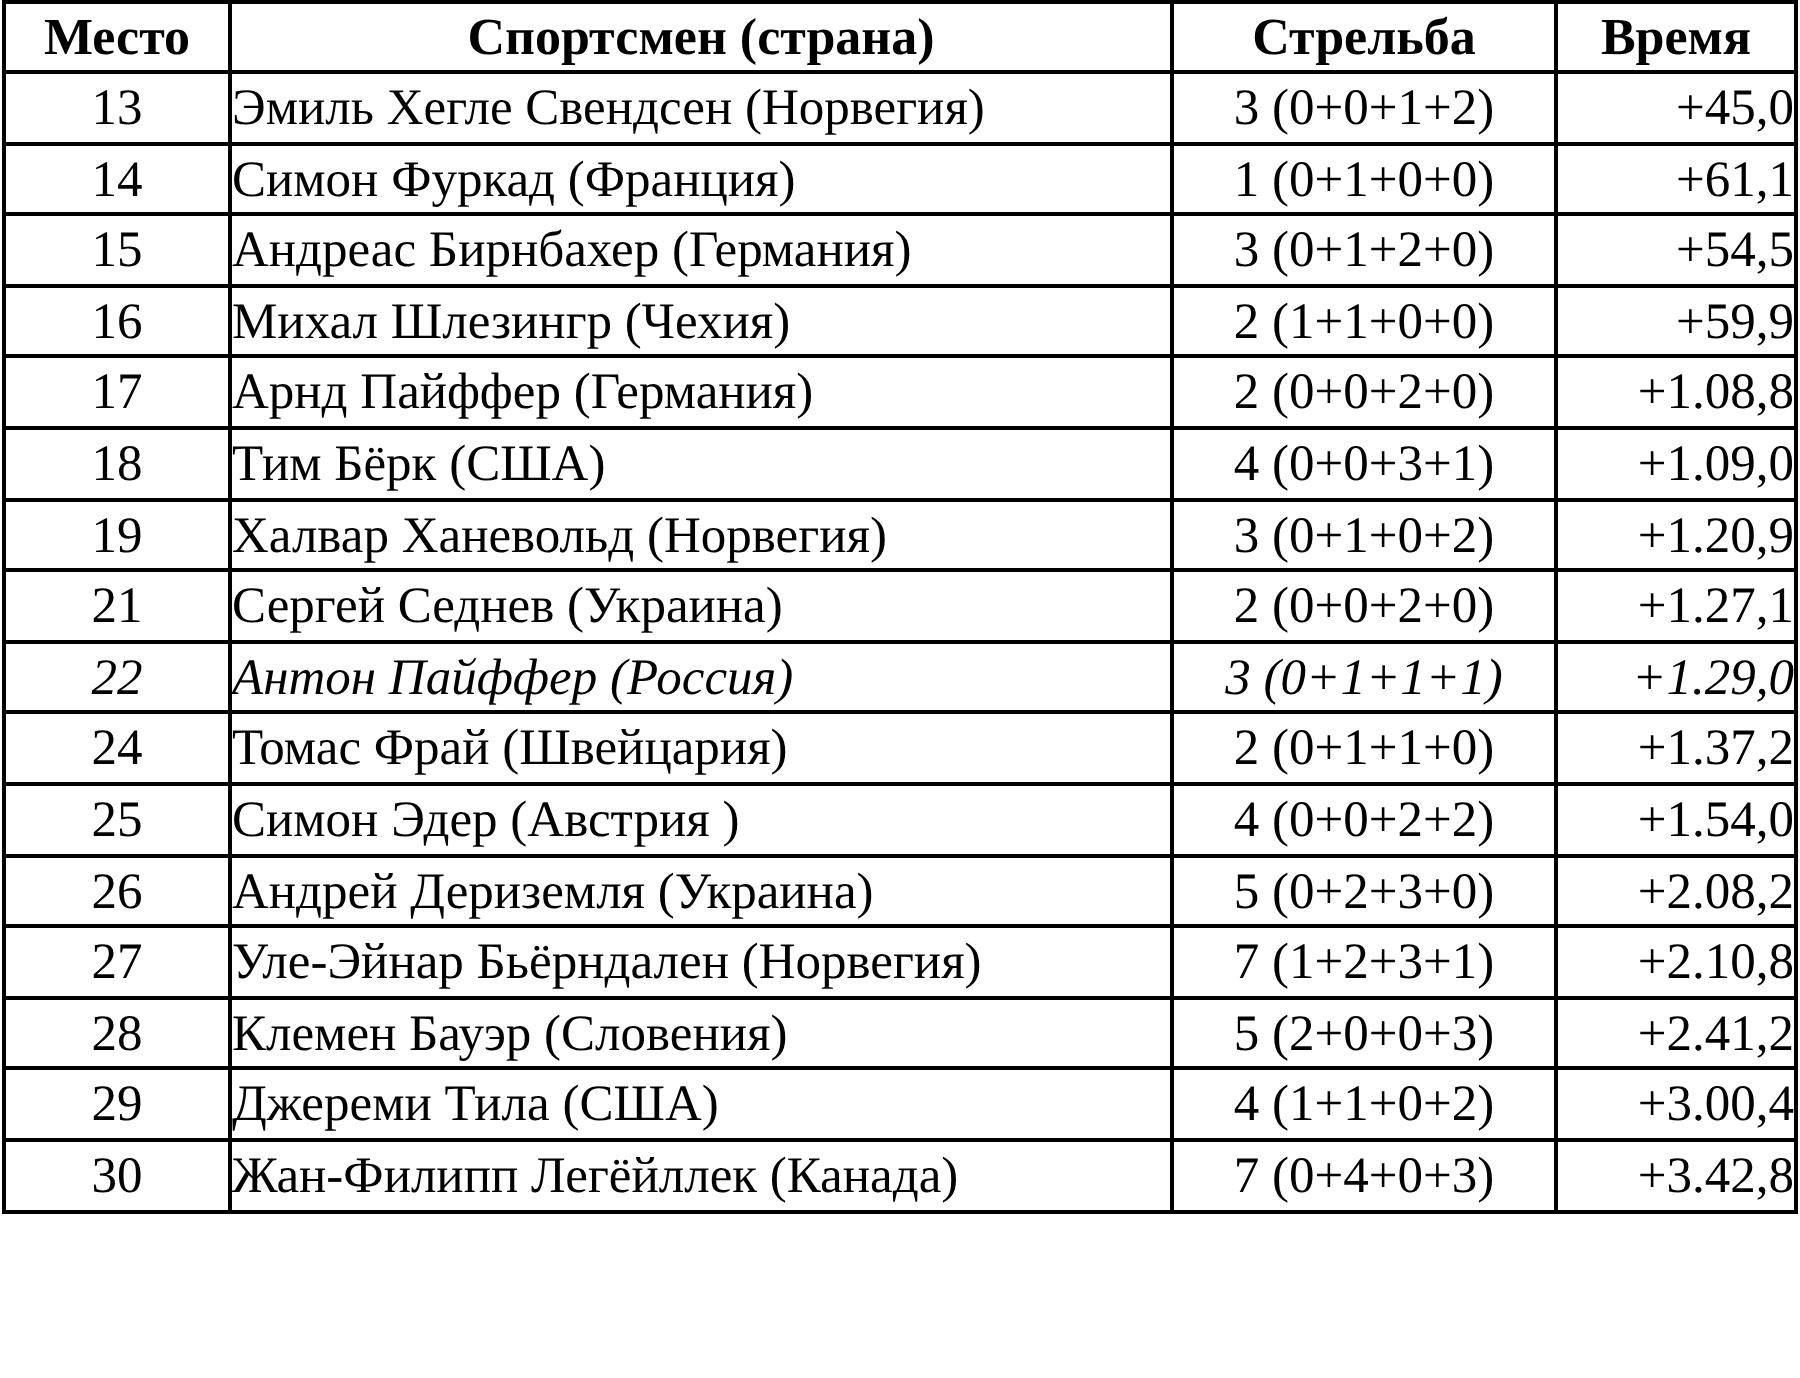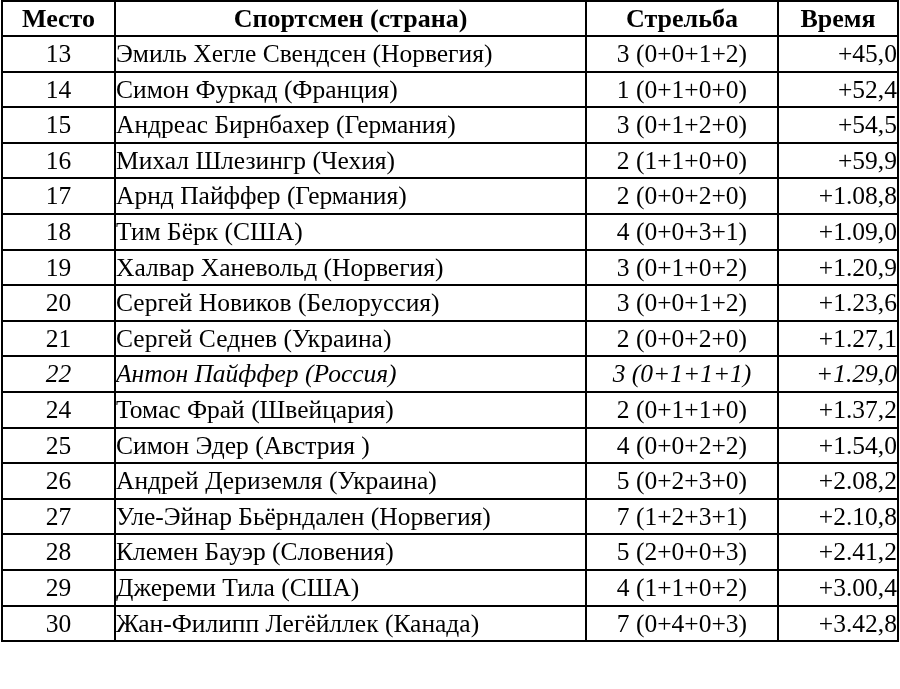--- a/index.html
+++ b/index.html
@@ -69,21 +69,21 @@
     <tr>
       <td class="place">13</td>
       <td class="name">Эмиль Хегле Свендсен (Норвегия)</td>
       <td class="shoot">3 (0+0+1+2)</td>
       <td class="time">+45,0</td>
     </tr>
     <tr>
       <td class="place">14</td>
       <td class="name">Симон Фуркад (Франция)</td>
       <td class="shoot">1 (0+1+0+0)</td>
-      <td class="time">+52,4</td>
+      <td class="time">+61,1</td>
     </tr>
     <tr>
       <td class="place">15</td>
       <td class="name">Андреас Бирнбахер (Германия)</td>
       <td class="shoot">3 (0+1+2+0)</td>
       <td class="time">+54,5</td>
     </tr>
     <tr>
       <td class="place">16</td>
       <td class="name">Михал Шлезингр (Чехия)</td>
@@ -100,26 +100,20 @@
       <td class="place">18</td>
       <td class="name">Тим Бёрк (США)</td>
       <td class="shoot">4 (0+0+3+1)</td>
       <td class="time">+1.09,0</td>
     </tr>
     <tr>
       <td class="place">19</td>
       <td class="name">Халвар Ханевольд (Норвегия)</td>
       <td class="shoot">3 (0+1+0+2)</td>
       <td class="time">+1.20,9</td>
-    </tr>
-    <tr>
-      <td class="place">20</td>
-      <td class="name">Сергей Новиков (Белоруссия)</td>
-      <td class="shoot">3 (0+0+1+2)</td>
-      <td class="time">+1.23,6</td>
     </tr>
     <tr>
       <td class="place">21</td>
       <td class="name">Сергей Седнев (Украина)</td>
       <td class="shoot">2 (0+0+2+0)</td>
       <td class="time">+1.27,1</td>
     </tr>
     <tr class="highlight">
       <td class="place">22</td>
       <td class="name">Антон Пайффер (Россия)</td>

